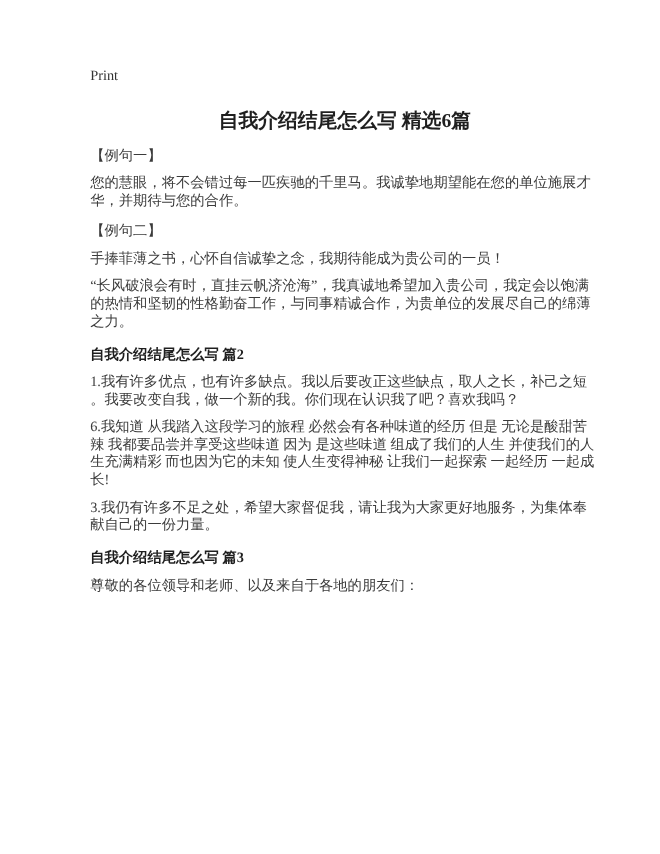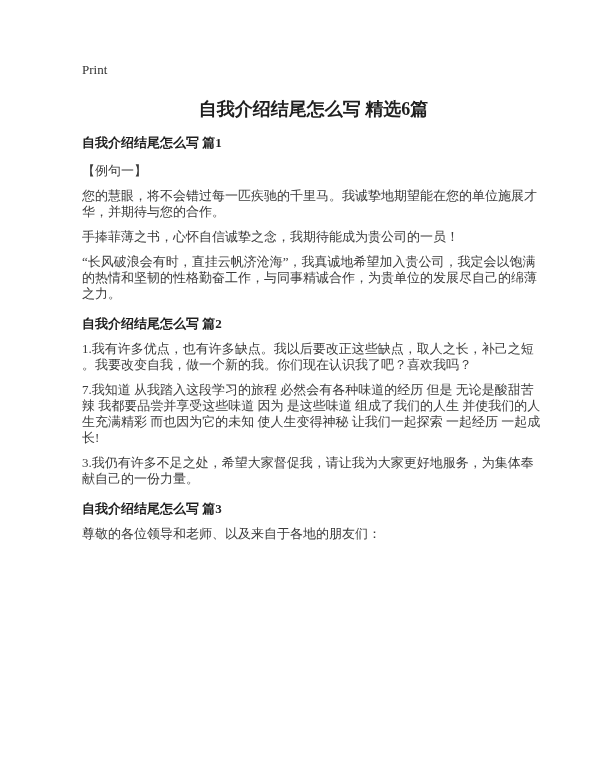--- a/index.html
+++ b/index.html
@@ -63,39 +63,39 @@
 <body>
 
 <div class="page">
 
   <a class="print-link">Print</a>
 
   <h1 class="doc-title">自我介绍结尾怎么写 精选6篇</h1>
 
 
   
-  <h2 class="sec-heading">自我介绍结尾怎么写 篇1</h2>
 
   <p class="example-label">【例句一】</p>
 
   <p class="body-para">您的慧眼，将不会错过每一匹疾驰的千里马。我诚挚地期望能在您的单位施展才华，并期待与您的合作。</p>
 
+  <p class="example-label">【例句二】</p>
 
   <p class="body-para">手捧菲薄之书，心怀自信诚挚之念，我期待能成为贵公司的一员！</p>
 
 
   <p class="body-para">“长风破浪会有时，直挂云帆济沧海”，我真诚地希望加入贵公司，我定会以饱满的热情和坚韧的性格勤奋工作，与同事精诚合作，为贵单位的发展尽自己的绵薄之力。</p>
 
   
   <h2 class="sec-heading">自我介绍结尾怎么写 篇2</h2>
 
   <p class="body-para">1.我有许多优点，也有许多缺点。我以后要改正这些缺点，取人之长，补己之短。我要改变自我，做一个新的我。你们现在认识我了吧？喜欢我吗？</p>
 
 
-  <p class="body-para">7.我知道 从我踏入这段学习的旅程 必然会有各种味道的经历 但是 无论是酸甜苦辣 我都要品尝并享受这些味道 因为 是这些味道 组成了我们的人生 并使我们的人生充满精彩 而也因为它的未知 使人生变得神秘 让我们一起探索 一起经历 一起成长!</p>
+  <p class="body-para">6.我知道 从我踏入这段学习的旅程 必然会有各种味道的经历 但是 无论是酸甜苦辣 我都要品尝并享受这些味道 因为 是这些味道 组成了我们的人生 并使我们的人生充满精彩 而也因为它的未知 使人生变得神秘 让我们一起探索 一起经历 一起成长!</p>
 
   <p class="body-para">3.我仍有许多不足之处，希望大家督促我，请让我为大家更好地服务，为集体奉献自己的一份力量。</p>
 
   
   <h2 class="sec-heading">自我介绍结尾怎么写 篇3</h2>
 
   <p class="body-para">尊敬的各位领导和老师、以及来自于各地的朋友们：</p>
 
 </div>
 

